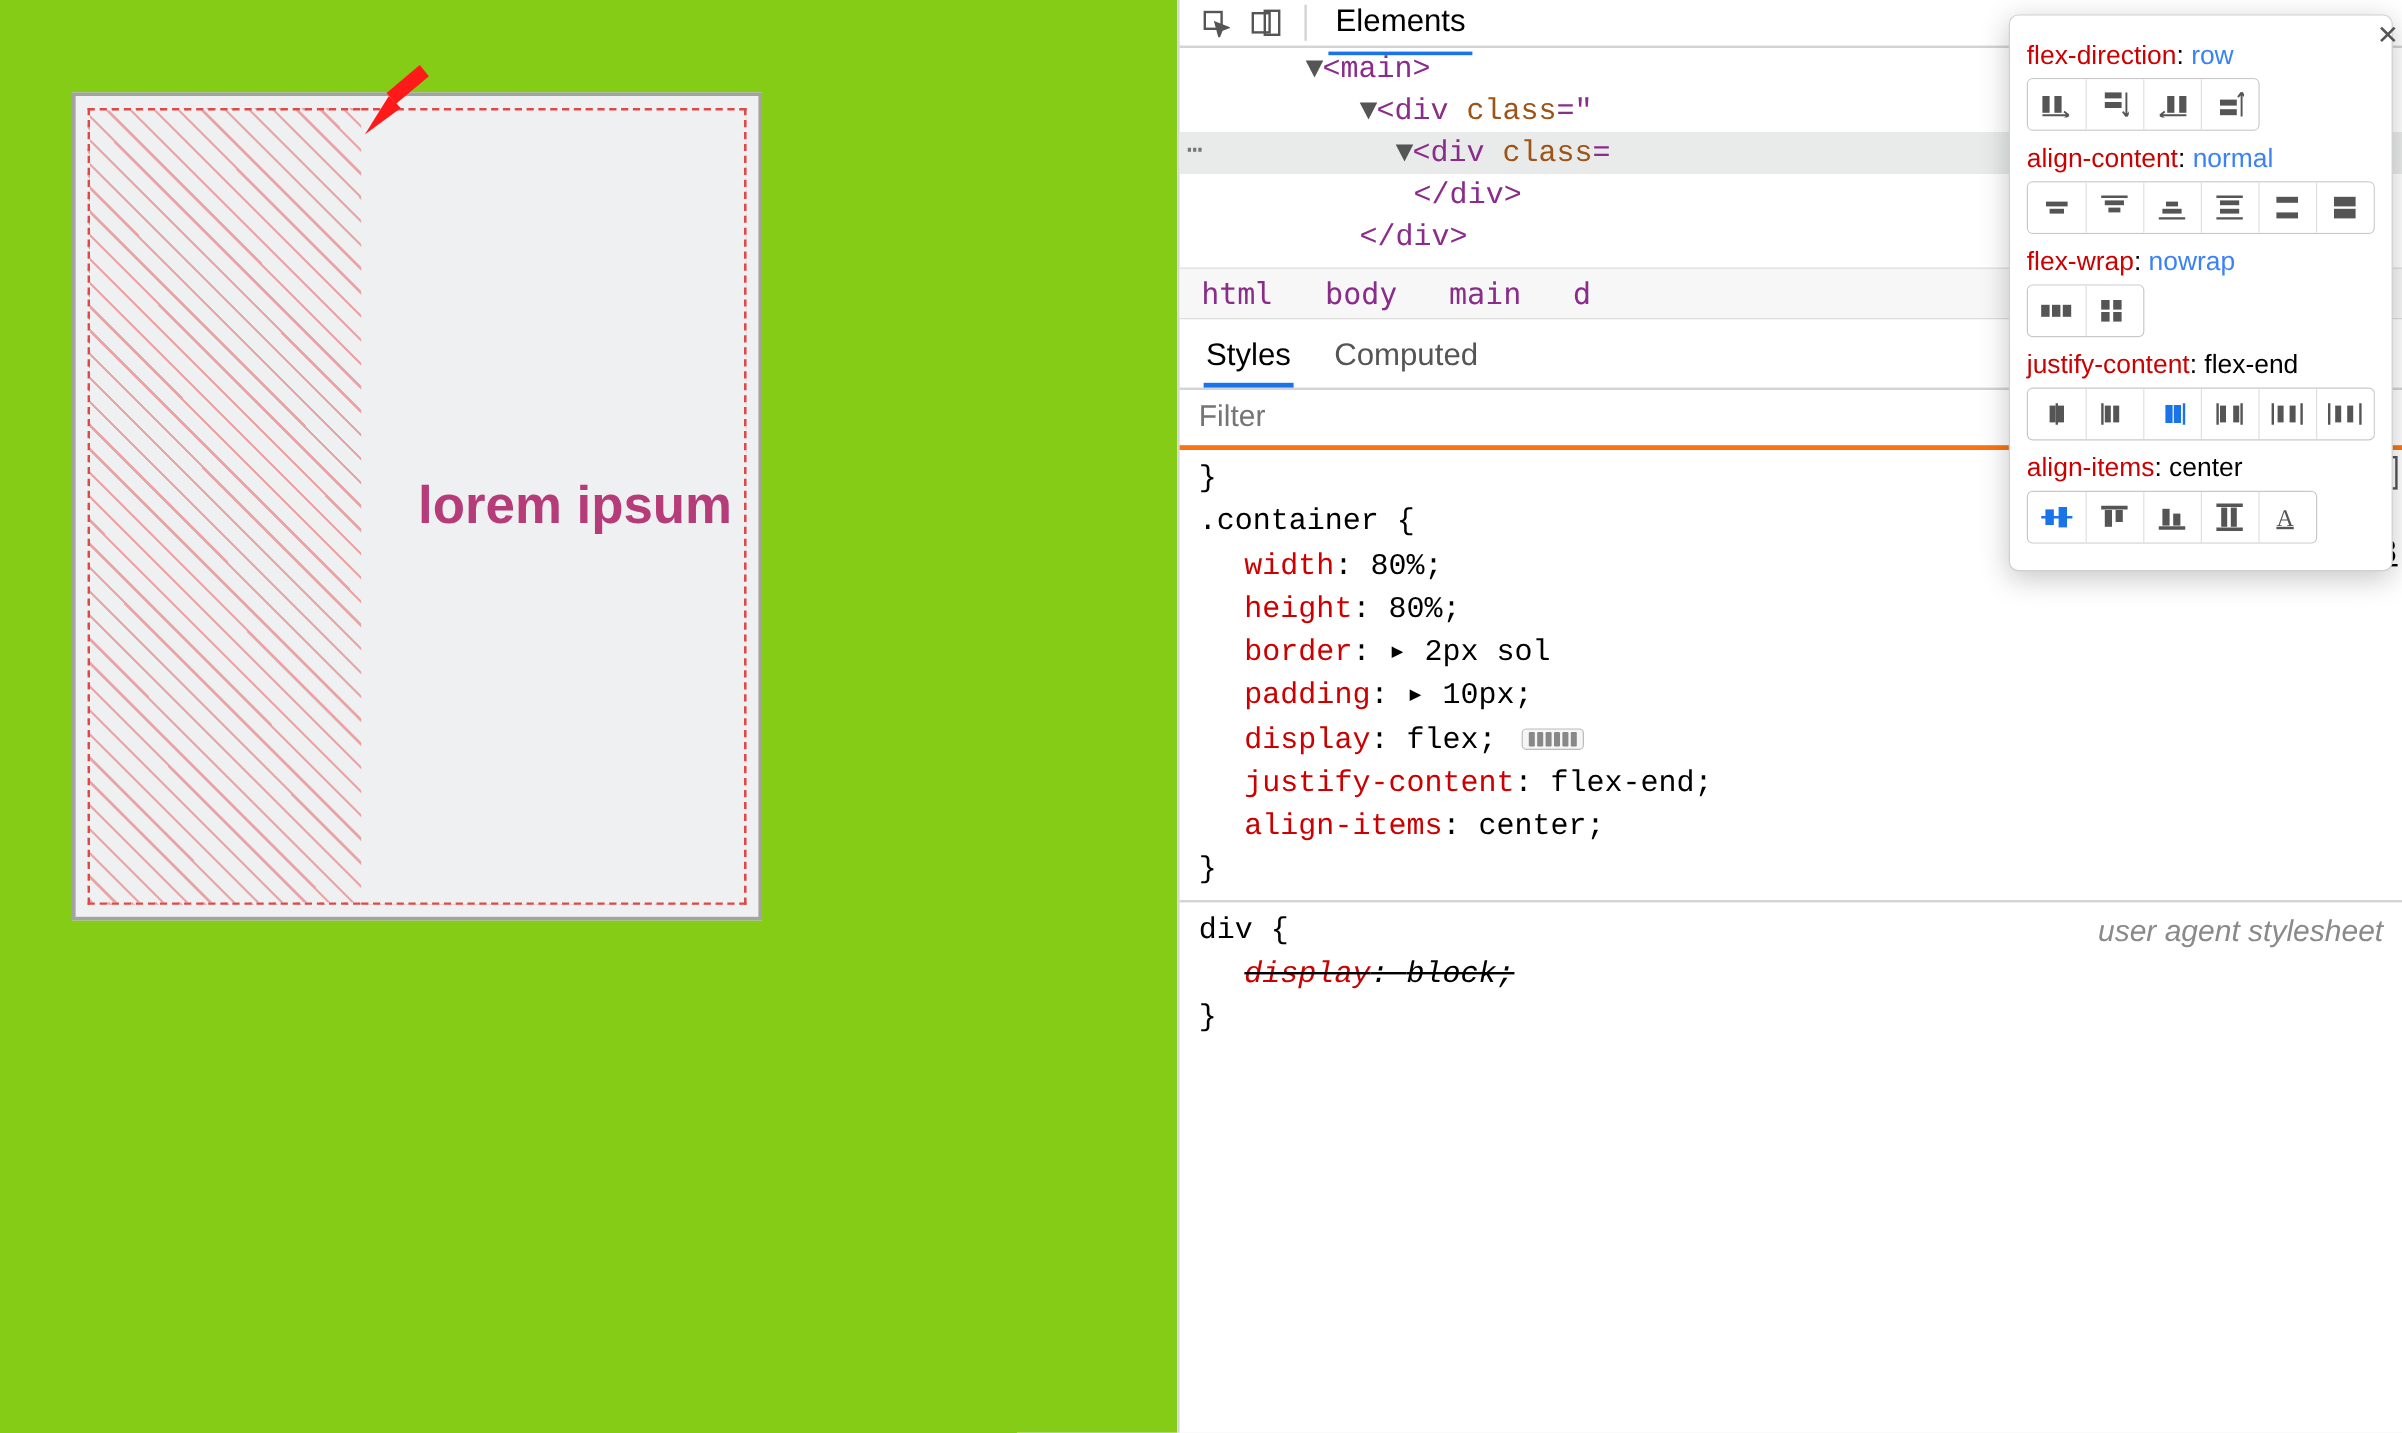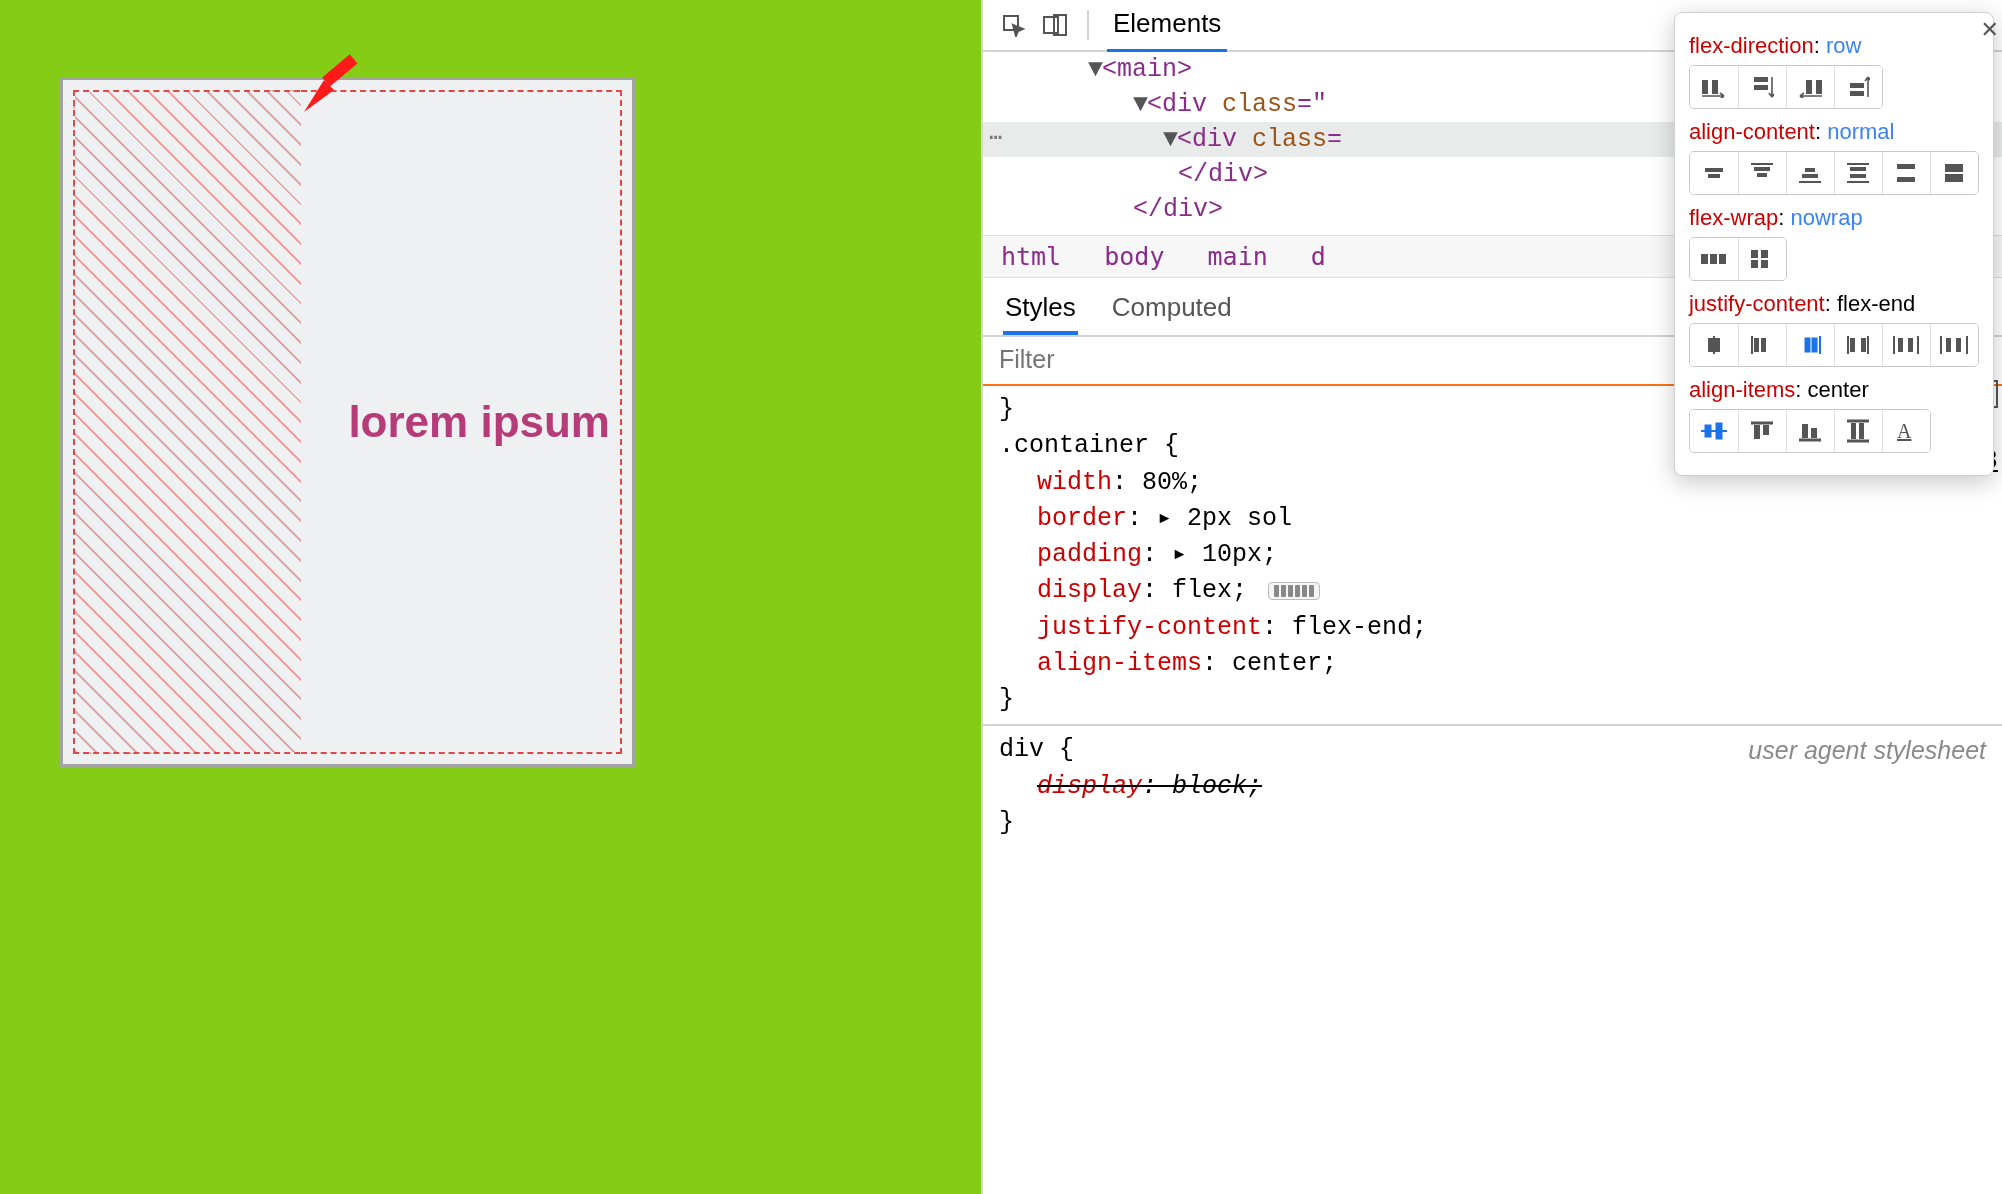--- a/index.html
+++ b/index.html
@@ -68,21 +68,21 @@
   .right {
     width:51%;
     background:#ffffff;
     font-family: Menlo, Consolas, "Courier New", monospace;
     display:flex;
     flex-direction:column;
     position:relative;
     border-left:2px solid #d5d5d5;
   }
   .toolbar {
-    height:52px;
+    height:40px;
     display:flex;
     align-items:center;
     gap:14px;
     padding:0 16px;
     border-bottom:2px solid #d3d3d3;
     font-family: "Helvetica Neue", Arial, sans-serif;
   }
   .toolbar .iconbtn {
     width:28px;height:28px;display:flex;align-items:center;justify-content:center;color:#555;
   }
@@ -135,21 +135,21 @@
     padding:6px 20px 0 20px;
     font-family:"Helvetica Neue", Arial, sans-serif;
     font-size:26px;
     border-bottom:2px solid #d3d3d3;
   }
   .styles-tabs .t { padding:8px 2px; color:#555; }
   .styles-tabs .t.active { color:#000; border-bottom:4px solid #1a73e8; }
 
   .filter {
     padding:8px 16px;
-    border-bottom:2px solid #f97316;
+    border-bottom:4px solid #f97316;
     font-size:25px;
   }
   .filter input {
     width:100%; border:none; outline:none; font-size:25px;
     font-family:"Helvetica Neue",Arial,sans-serif; color:#999;
     background:transparent;
   }
 
   .rules {
     padding:6px 16px 10px 16px;
@@ -282,20 +282,21 @@
   </div>
 
   <div class="filter">
     <input placeholder="Filter" style="">
   </div>
 
   <div class="rules">
     <div class="brace">}</div>
     <div><span>.container {</span></div>
     <div class="decl"><span class="prop">width</span>: <span class="val">80%;</span></div>
+    <div class="decl"><span class="prop">height</span>: <span class="val">80%;</span></div>
     <div class="decl"><span class="prop">border</span>: <span class="val">▸ 2px sol</span></div>
     <div class="decl"><span class="prop">padding</span>: <span class="val">▸ 10px;</span></div>
     <div class="decl"><span class="prop">display</span>: <span class="val">flex;</span>
       <span class="flex-badge">
           <span></span>
           <span></span>
           <span></span>
           <span></span>
           <span></span>
           <span></span>

